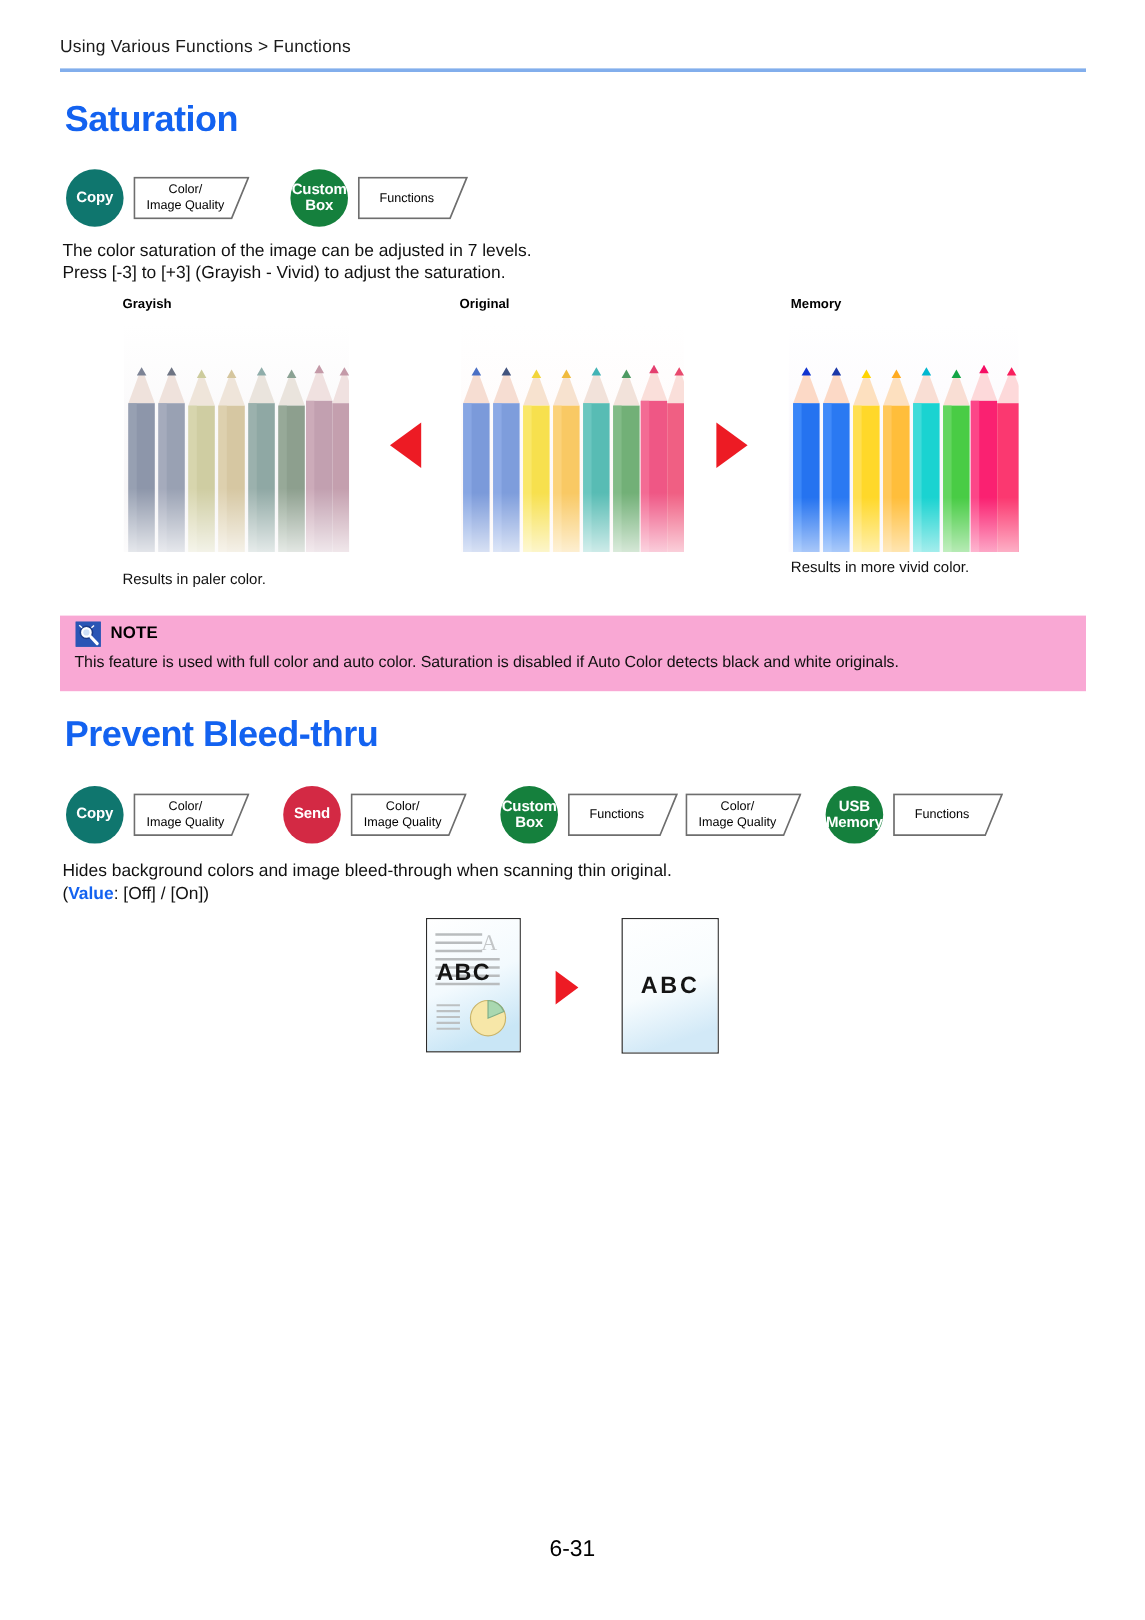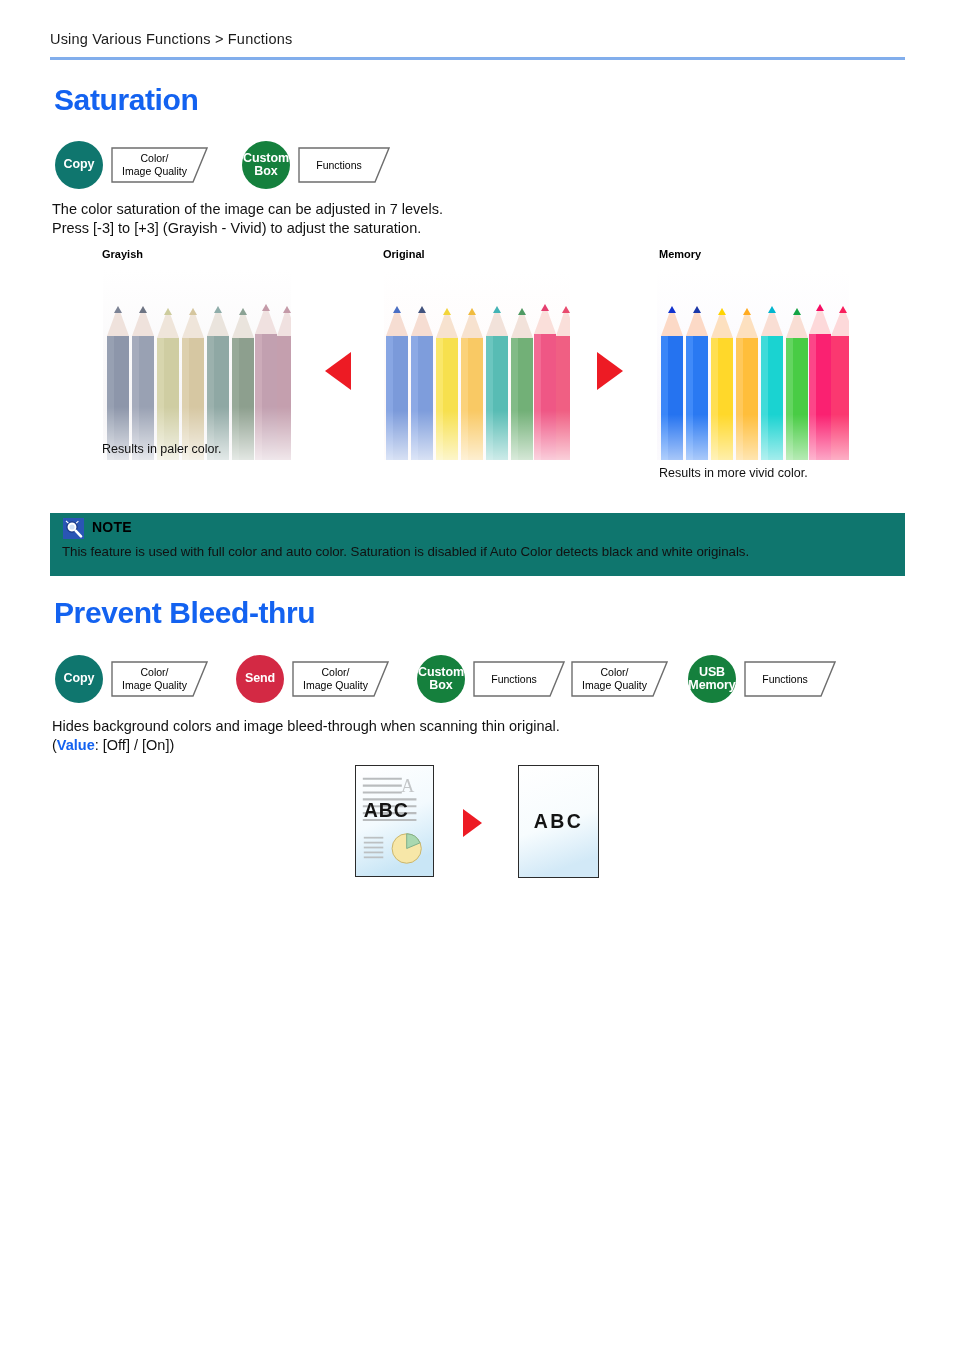--- a/index.html
+++ b/index.html
@@ -63,21 +63,21 @@
   #para-bleed{left:52px;top:717px;}
   .blueword{color:#1362f0;font-weight:bold;}
 
   
   .sample-label{position:absolute;font-size:11px;font-weight:bold;color:#000;}
   #label-grayish{left:102px;top:248px;}
   #label-original{left:383px;top:248px;}
   #label-vivid{left:659px;top:248px;}
 
   .sample-caption{position:absolute;font-size:12.5px;color:#111;}
-  #caption-grayish{left:102px;top:442px;}
+  #caption-grayish{left:102px;top:476px;}
   #caption-vivid{left:659px;top:466px;}
 
   
   .pencils{position:absolute;overflow:hidden;}
   #img-grayish{left:103px;top:270px;width:188px;height:190px;}
   #img-original{left:384px;top:270px;width:186px;height:190px;}
   #img-vivid{left:657px;top:270px;width:192px;height:190px;}
   .pencils svg{display:block;width:100%;height:100%;}
 
   
@@ -97,21 +97,21 @@
   #arrow-bleed{
     left:463px;top:809px;
     border-top:14px solid transparent;
     border-bottom:14px solid transparent;
     border-left:19px solid #ed1b24;
   }
 
   
   .notebox{
     position:absolute;left:50px;top:513px;width:855px;height:63px;
-    background:#0f766e;
+    background:#f9a8d4;
     box-sizing:border-box;
   }
   .note-icon{
     position:absolute;left:13px;top:5px;width:21px;height:21px;
     background:#2a55b5;
     display:block;
   }
   .note-icon svg{display:block;}
   .note-title{
     position:absolute;left:42px;top:6px;
@@ -523,14 +523,15 @@
           <stop offset="0" stop-color="#ffffff"></stop>
           <stop offset="0.6" stop-color="#f7fcfe"></stop>
           <stop offset="1" stop-color="#d2e9f7"></stop>
         </linearGradient>
       </defs>
       <rect width="81" height="113" fill="url(#pgB)"></rect>
       <text x="40.5" y="63" font-family="Liberation Sans, sans-serif" font-size="20" font-weight="600" fill="#141414" text-anchor="middle" letter-spacing="2.4">ABC</text>
     </svg>
   </div>
 
+  <div class="pagenum">6-31</div>
 
 </div>
 
 </body></html>

